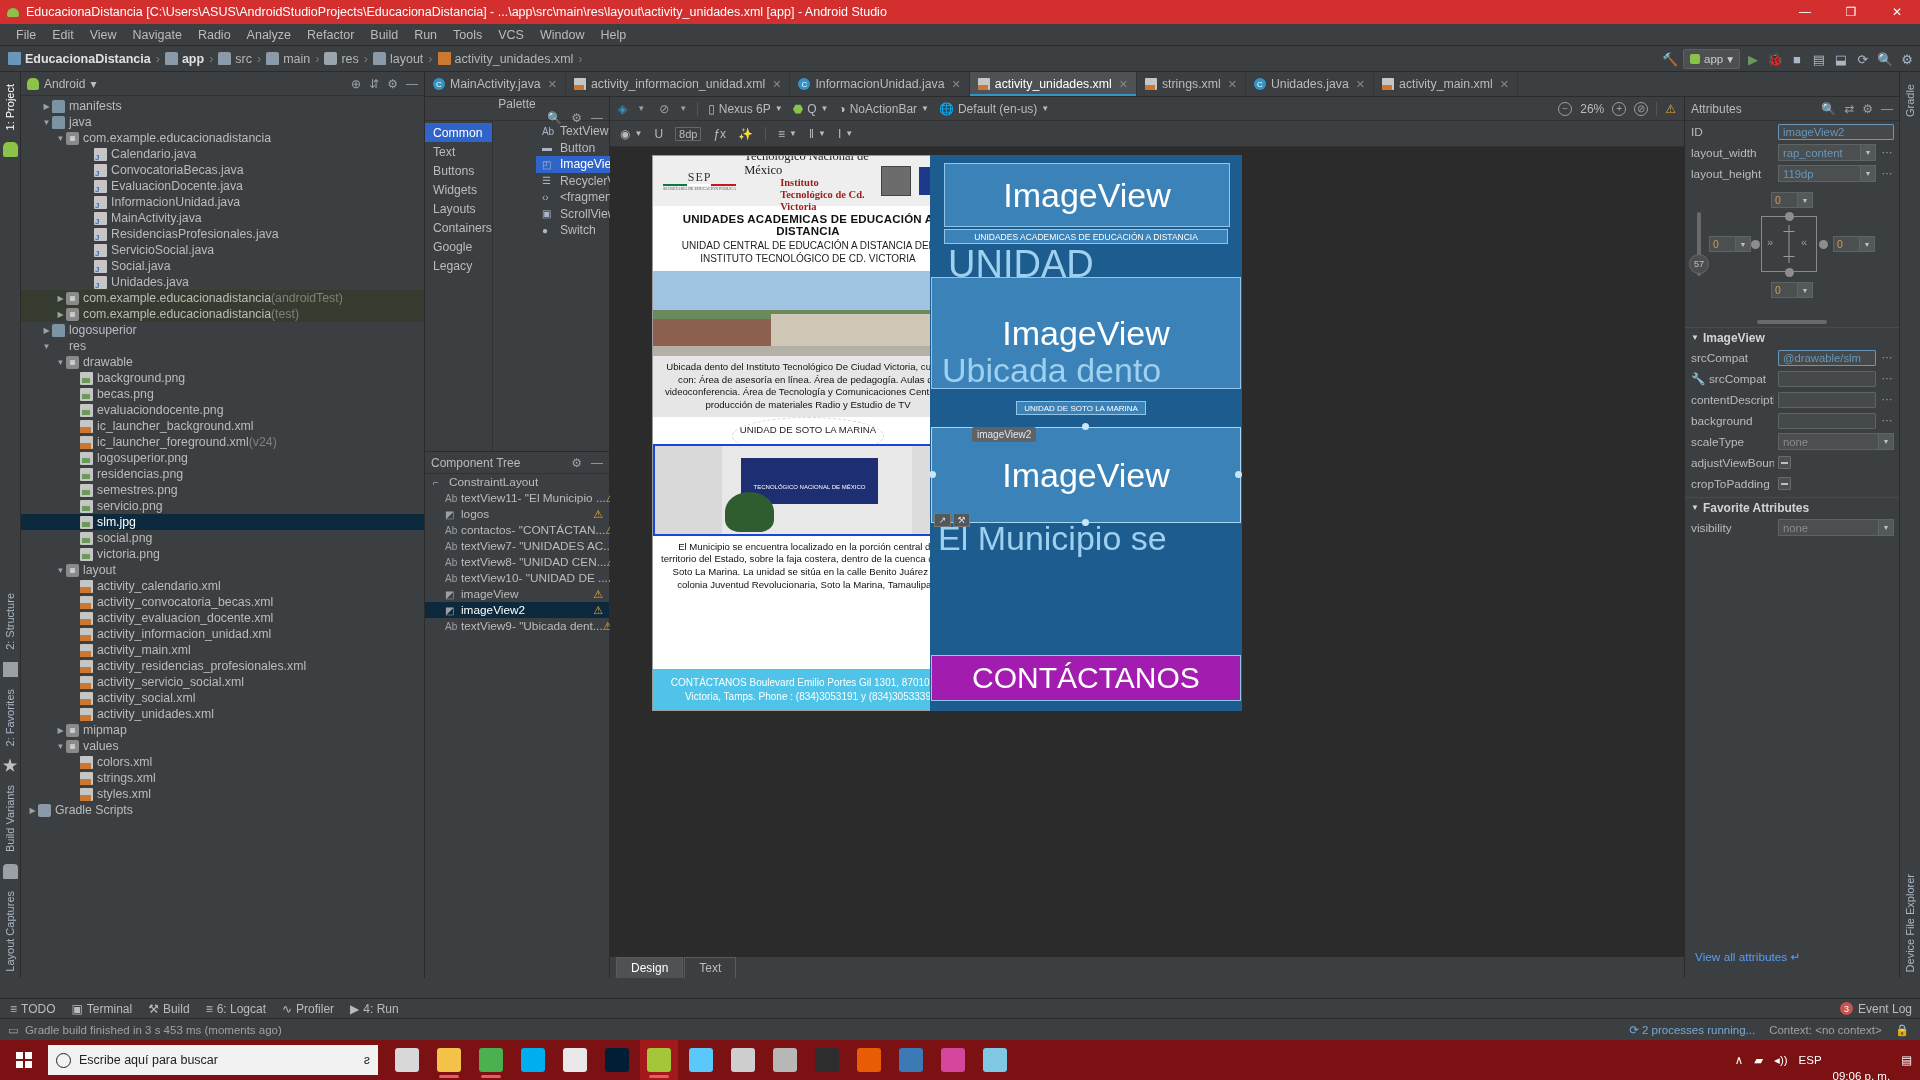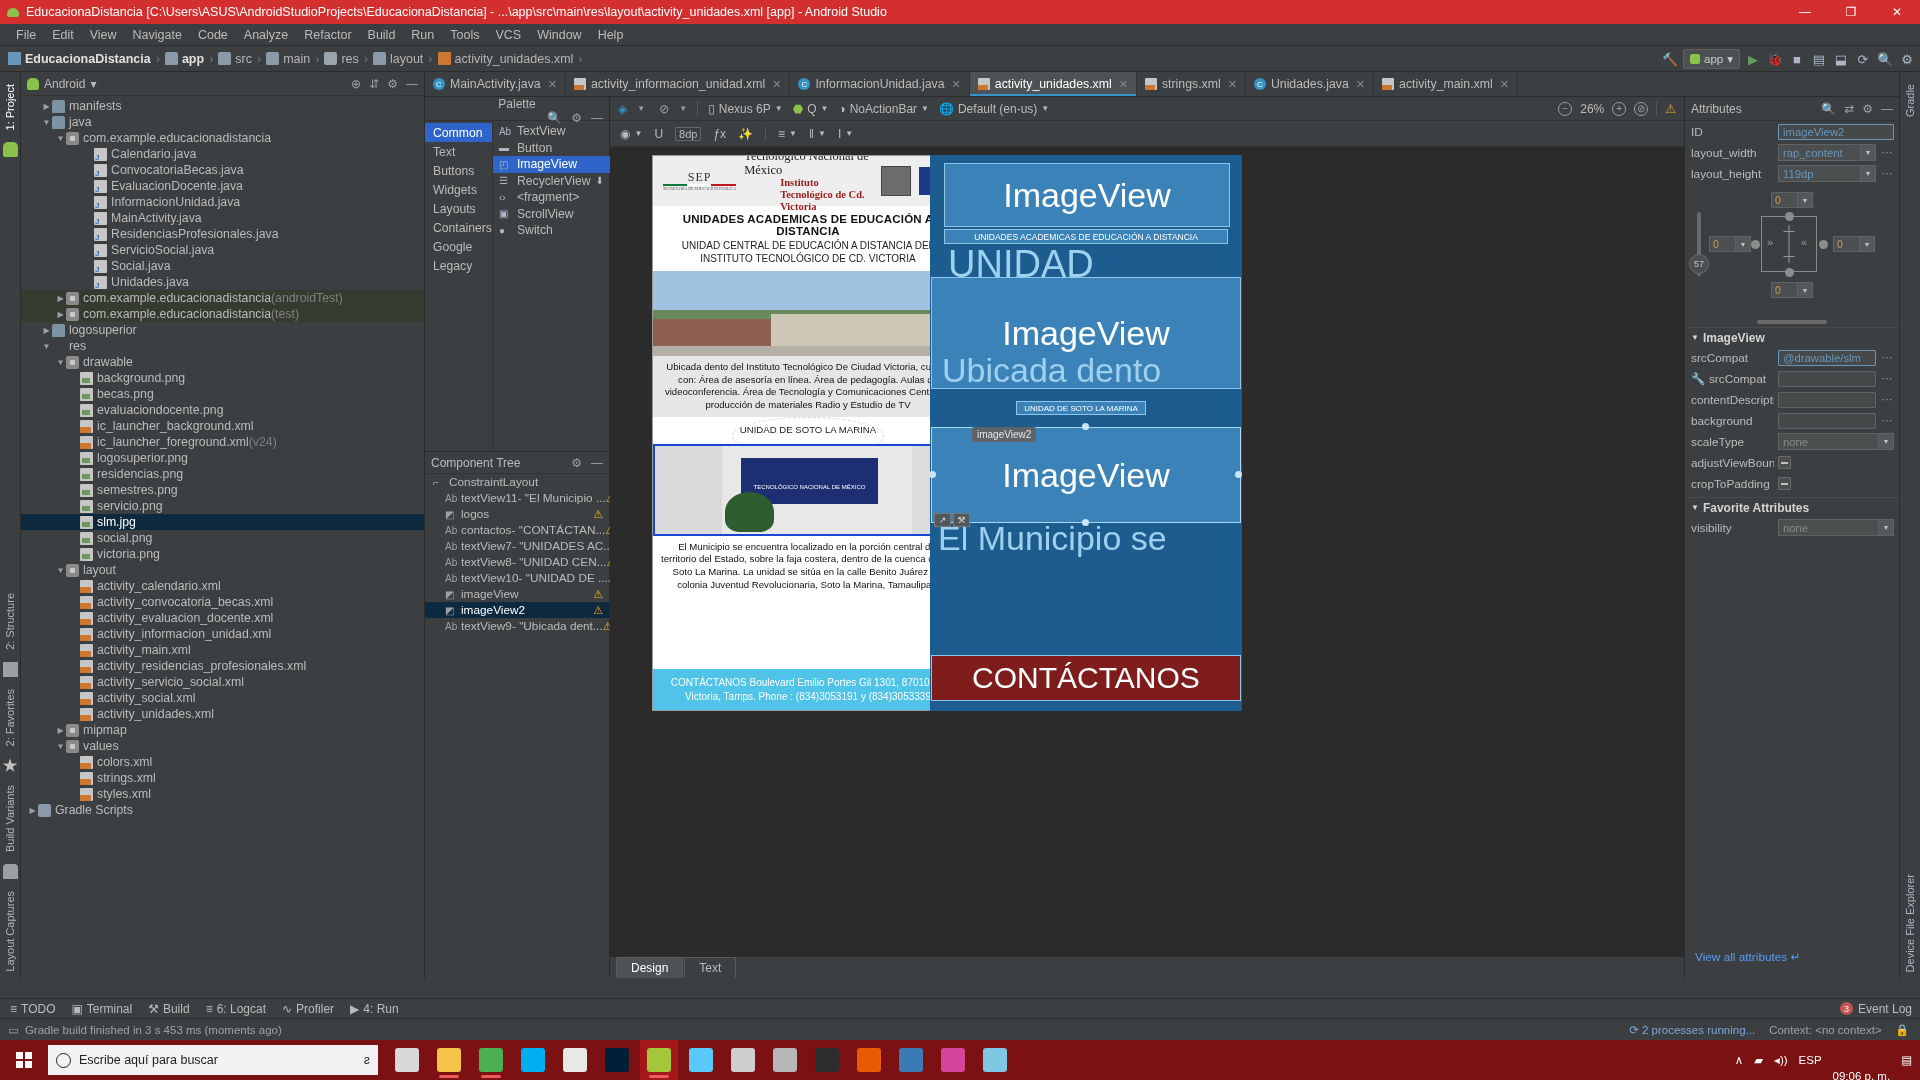--- a/index.html
+++ b/index.html
@@ -346,21 +346,21 @@
       <div class="winbtn">❐</div>
       <div class="winbtn close">✕</div>
     </div>
   </div>
 
   <div class="menubar" id="menubar">
       <div class="mi">File</div>
       <div class="mi">Edit</div>
       <div class="mi">View</div>
       <div class="mi">Navigate</div>
-      <div class="mi">Code</div>
+      <div class="mi">Radio</div>
       <div class="mi">Analyze</div>
       <div class="mi">Refactor</div>
       <div class="mi">Build</div>
       <div class="mi">Run</div>
       <div class="mi">Tools</div>
       <div class="mi">VCS</div>
       <div class="mi">Window</div>
       <div class="mi">Help</div>
     </div>
 
@@ -769,21 +769,21 @@
 
         <div class="palette">
           <div class="phdr">
             <span>Palette</span>
             <span class="acts">
               <span>🔍</span>
               <span>⚙</span>
               <span>—</span>
             </span>
           </div>
-          <div class="palette-body" style="height:330px;flex:none;">
+          <div class="palette-body" style="height:330px;flex:none;gap:43px;">
             <div class="pal-cats" id="palcats">
                 <div class="pcat sel">Common</div>
                 <div class="pcat">Text</div>
                 <div class="pcat">Buttons</div>
                 <div class="pcat">Widgets</div>
                 <div class="pcat">Layouts</div>
                 <div class="pcat">Containers</div>
                 <div class="pcat">Google</div>
                 <div class="pcat">Legacy</div>
               </div>
@@ -980,21 +980,21 @@
             <div class="blueprint">
               <div class="bp-box" style="left:14px;top:8px;width:286px;height:64px;font-size:34px;">ImageView</div>
               <div class="bp-box" style="left:14px;top:74px;width:284px;height:15px;font-size:8.5px;background:#3b82b8;">UNIDADES ACADEMICAS DE EDUCACIÓN A DISTANCIA</div>
               <div class="bp-text" style="left:18px;top:88px;font-size:38px;">UNIDAD</div>
               <div class="bp-box" style="left:1px;top:122px;width:310px;height:112px;font-size:34px;background:#3b82b8;">ImageView</div>
               <div class="bp-text" style="left:12px;top:196px;font-size:34px;">Ubicada dento</div>
               <div class="bp-box" style="left:86px;top:246px;width:130px;height:14px;font-size:8px;">UNIDAD DE SOTO LA MARINA</div>
               <div class="bp-box bp-selbox" style="left:1px;top:272px;width:310px;height:96px;font-size:34px;background:#3b82b8;">ImageView</div>
               <div class="bp-tip" style="left:42px;top:272px;">imageView2</div>
               <div class="bp-text" style="left:8px;top:364px;font-size:34px;">El Municipio se</div>
-              <div class="bp-box" style="left:1px;top:500px;width:310px;height:46px;font-size:30px;background:#7f1d1d;">CONTÁCTANOS</div>
+              <div class="bp-box" style="left:1px;top:500px;width:310px;height:46px;font-size:30px;background:#a21caf;">CONTÁCTANOS</div>
 
               <div class="bp-handle" style="left:152px;top:268px;"></div>
               <div class="bp-handle" style="left:152px;top:364px;"></div>
               <div class="bp-handle" style="left:-1px;top:316px;"></div>
               <div class="bp-handle" style="left:305px;top:316px;"></div>
 
               <div class="bp-tools" style="left:4px;top:358px;">
                 <div class="tbtn">↗</div>
                 <div class="tbtn">⚒</div>
               </div>

